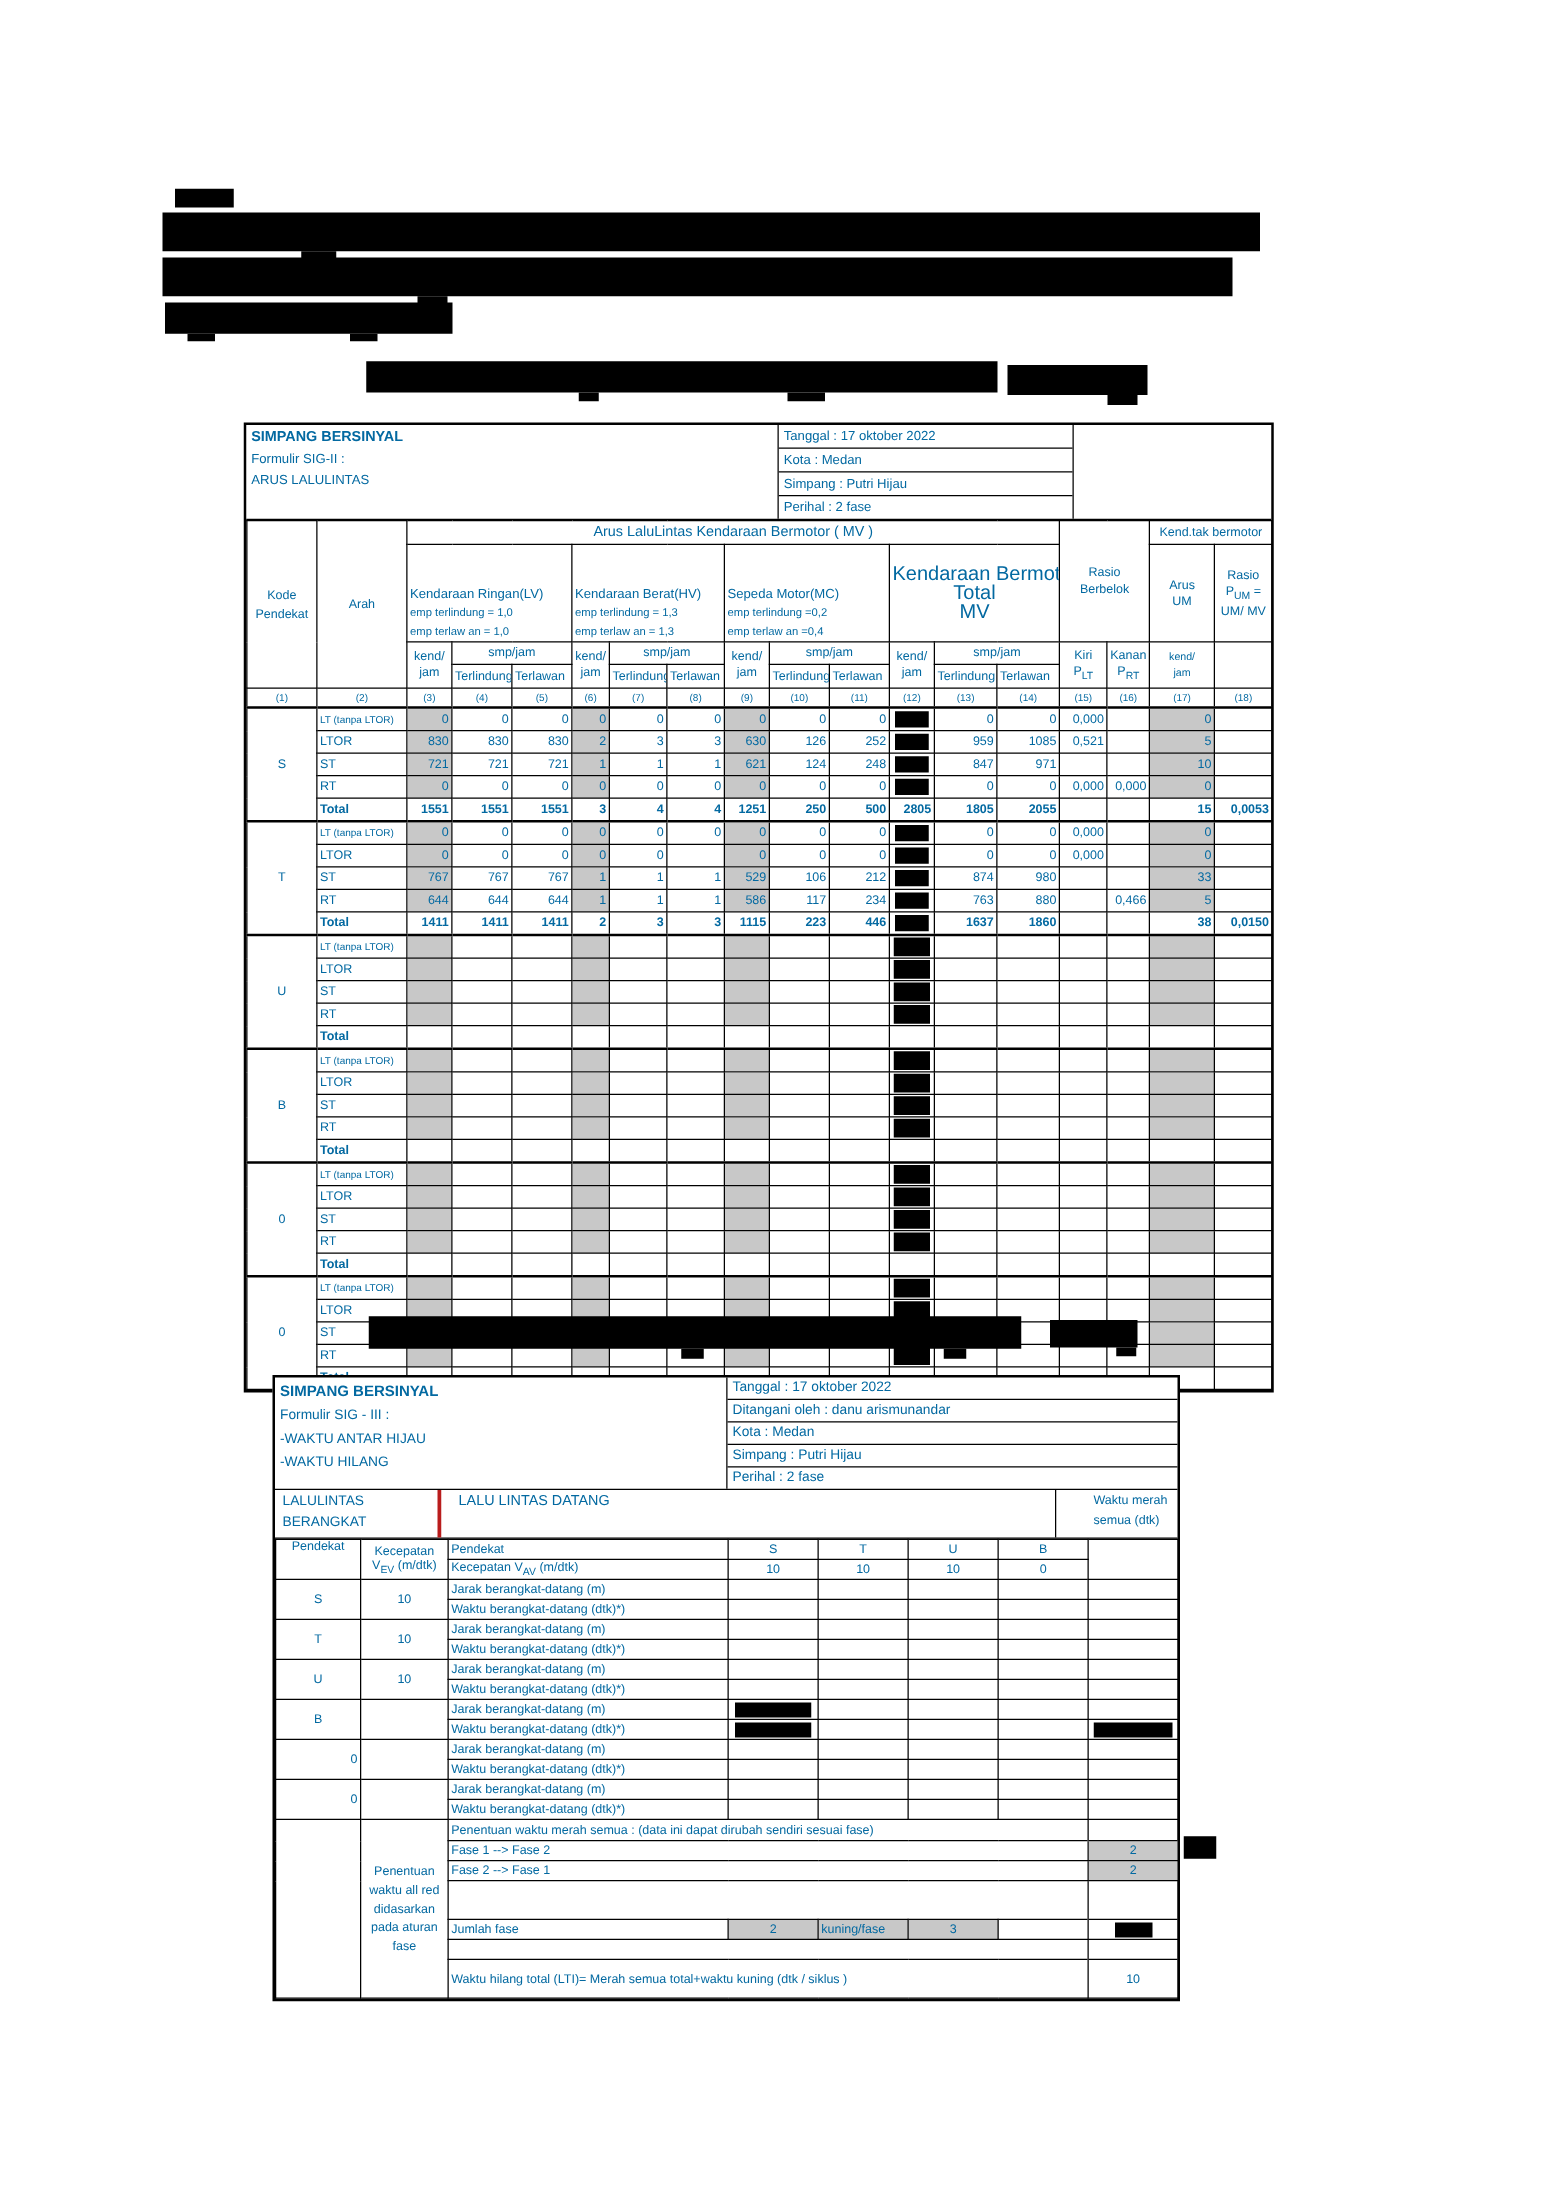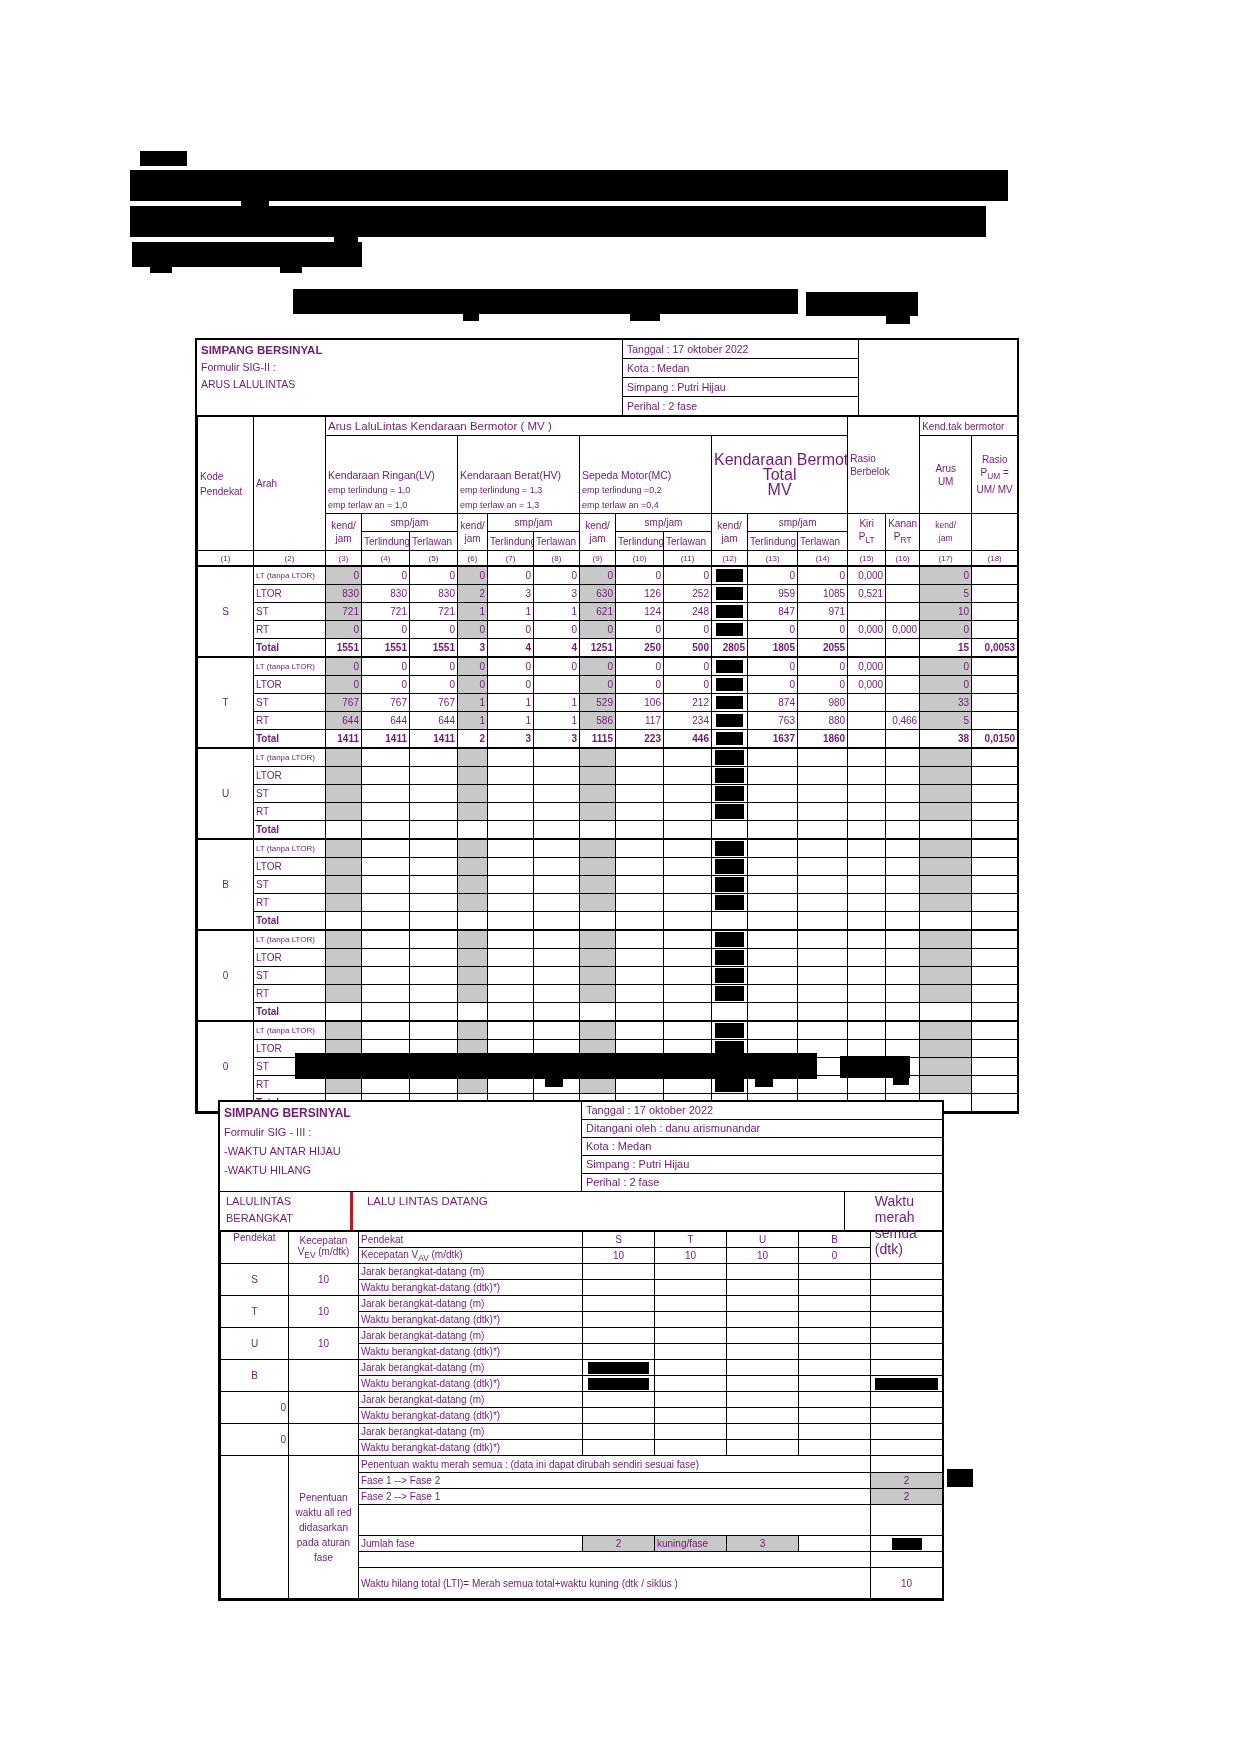--- a/index.html
+++ b/index.html
@@ -1,38 +1,38 @@
 <!DOCTYPE html>
 <html><head>
 <meta charset="utf-8">
 <style>
   html,body{margin:0;padding:0;background:#e8e8e8;}
   .page{position:relative;width:1240px;height:1754px;background:#ffffff;margin:0 auto;
-        font-family:"Liberation Sans", sans-serif;color:#701a75;overflow:hidden;}
+        font-family:"Liberation Sans", sans-serif;color:#0369a1;overflow:hidden;}
   .rd{position:absolute;background:#000;}
   
   table.grid{border-collapse:collapse;table-layout:fixed;width:100%;}
   table.grid td{border:1px solid #000;padding:0 2px;overflow:hidden;white-space:nowrap;
                 font-size:10px;vertical-align:middle;}
   .gray{background:#c8c8c8;}
   .b{font-weight:bold;}
   .ctr{text-align:center;}
   
   .tbl1{position:absolute;left:195px;top:338px;width:820px;border:2px solid #000;background:#fff;}
   .t1info{display:flex;border-bottom:1px solid #000;}
   .ibA{width:425px;padding:2px 4px;box-sizing:border-box;}
   .ibA .tt{font-weight:bold;font-size:11.5px;line-height:17px;}
   .ibA div{font-size:10.5px;line-height:17px;}
   .ibB{width:237px;box-sizing:border-box;border-left:1px solid #000;border-right:1px solid #000;}
   .ibB div{font-size:10.5px;height:18px;line-height:18px;padding:0 4px;border-bottom:1px solid #000;}
   .ibB div:last-child{border-bottom:none;}
   .ibC{width:158px;box-sizing:border-box;}
   .ibC div{font-size:9.5px;height:36px;display:flex;align-items:center;padding:0 2px;}
   .ibC div:first-child{border-bottom:1px solid #000;}
-  .t1g .hr1 td{height:18px;text-align:left;}
+  .t1g .hr1 td{height:18px;text-align:center;}
   .t1g .hmv{font-size:11.5px;}
   .t1g .hr2 td{height:46px;}
   .hkode{vertical-align:bottom;text-align:left;font-size:11px;}
   .hkode div{line-height:15px;}
   .harah{text-align:center;font-size:11px;}
   .hgrp .gt{font-size:10.5px;line-height:15px;margin-top:32px;}
   .hgrp .ge{font-size:9px;line-height:15px;}
   .hgrpc{text-align:center;}
   .hgrpc div{font-size:16px;line-height:15px;}
   .hc{text-align:center;}
@@ -56,21 +56,21 @@
   .t2info{display:flex;border-bottom:1px solid #000;}
   .ib2A{width:362px;box-sizing:border-box;border-right:1px solid #000;padding:2px 4px;}
   .ib2A .tt{font-weight:bold;font-size:12px;line-height:19px;}
   .ib2A div{font-size:11px;line-height:19px;}
   .ib2B{width:360px;box-sizing:border-box;}
   .ib2B div{font-size:11px;height:17px;line-height:17px;padding:0 4px;border-bottom:1px solid #000;}
   .ib2B div:last-child{border-bottom:none;}
   .t2band{display:flex;border-bottom:1px solid #000;height:38px;}
   .bb1{width:138px;box-sizing:border-box;border-right:3px solid #b91c1c;padding:1px 6px;font-size:11px;line-height:17px;}
   .bb2{width:512px;box-sizing:border-box;border-right:1px solid #000;padding:1px 14px;font-size:11.5px;line-height:17px;}
-  .bb3{width:72px;box-sizing:border-box;padding:1px 2px;font-size:14px;line-height:16px;margin-left:28px;}
+  .bb3{width:72px;box-sizing:border-box;padding:1px 2px;font-size:10px;line-height:16px;margin-left:28px;}
   .t2g td{height:15px;font-size:10.5px;}
   .t2g .hdr td{text-align:center;}
   .t2g .hdr .lft{text-align:left;}
   .glab{vertical-align:top;text-align:center;font-size:11px;}
   .glab.numr{text-align:right;}
   .gspd{vertical-align:bottom;text-align:center;}
   .rowlab{text-align:left;font-size:10.5px;}
   .note{vertical-align:middle;text-align:center;font-size:10.5px;}
   .note div{line-height:15px;}
   .btitle{font-size:10.5px;border-bottom:none !important;}

